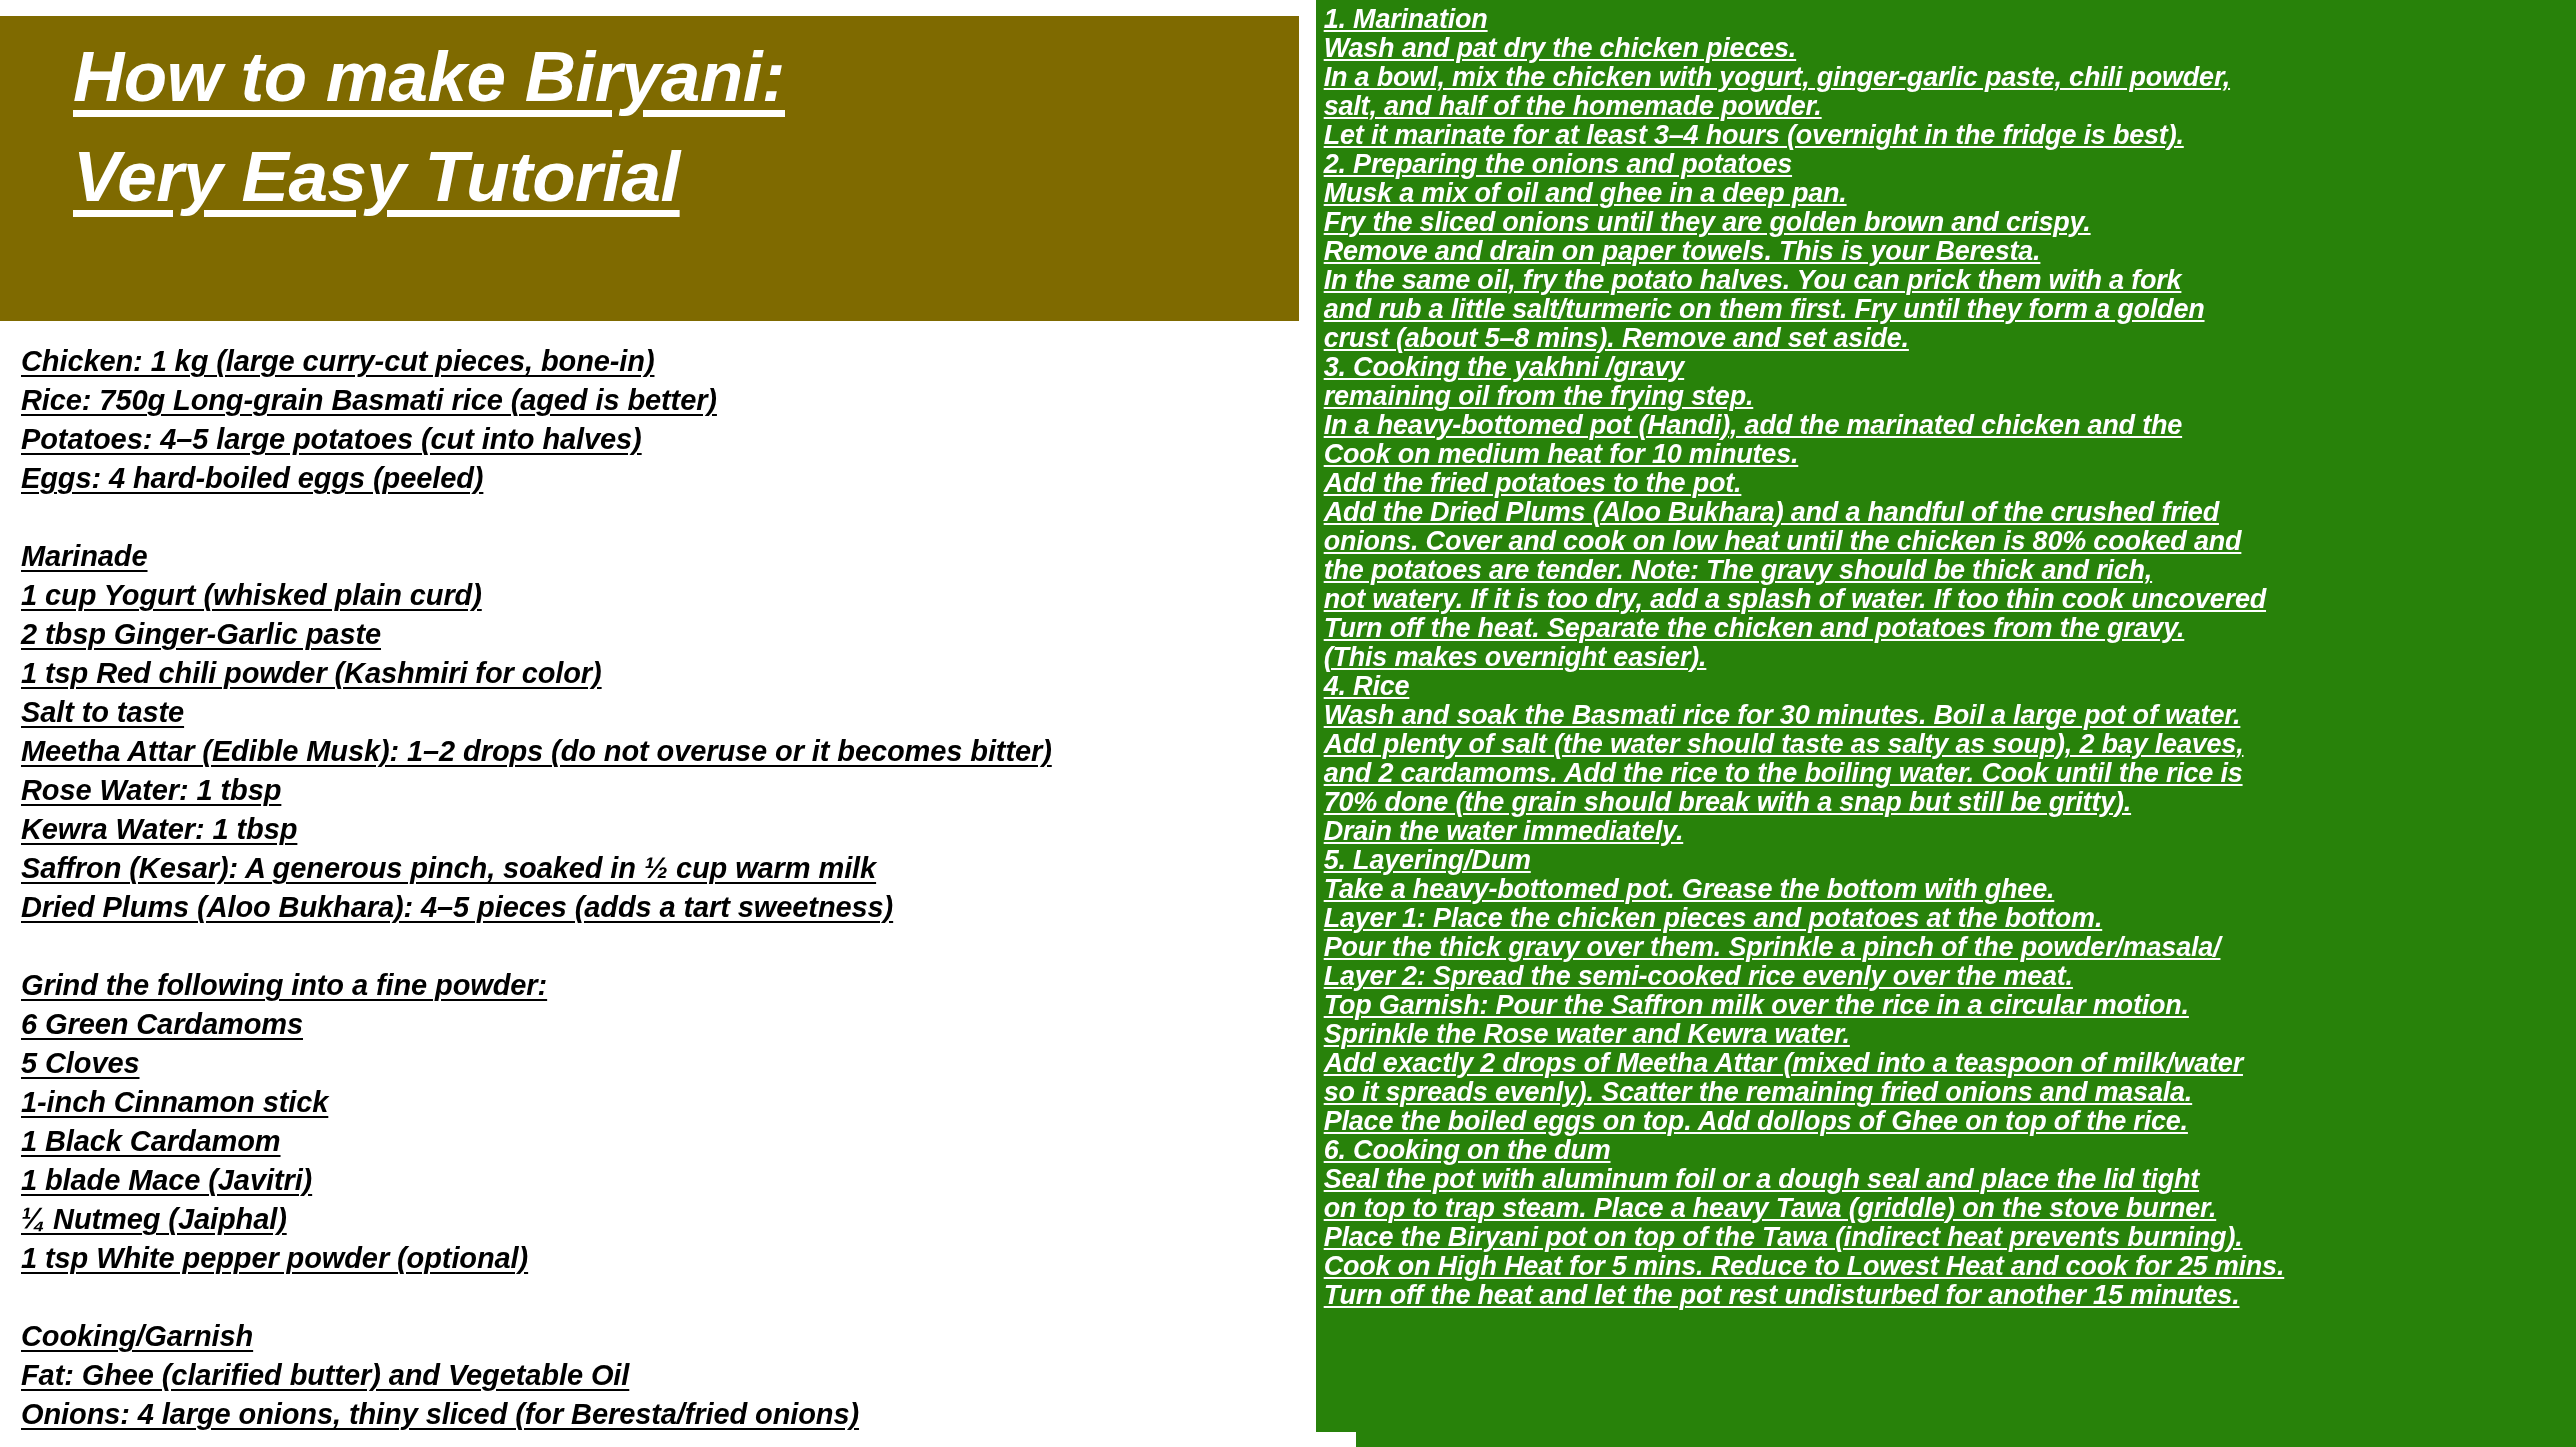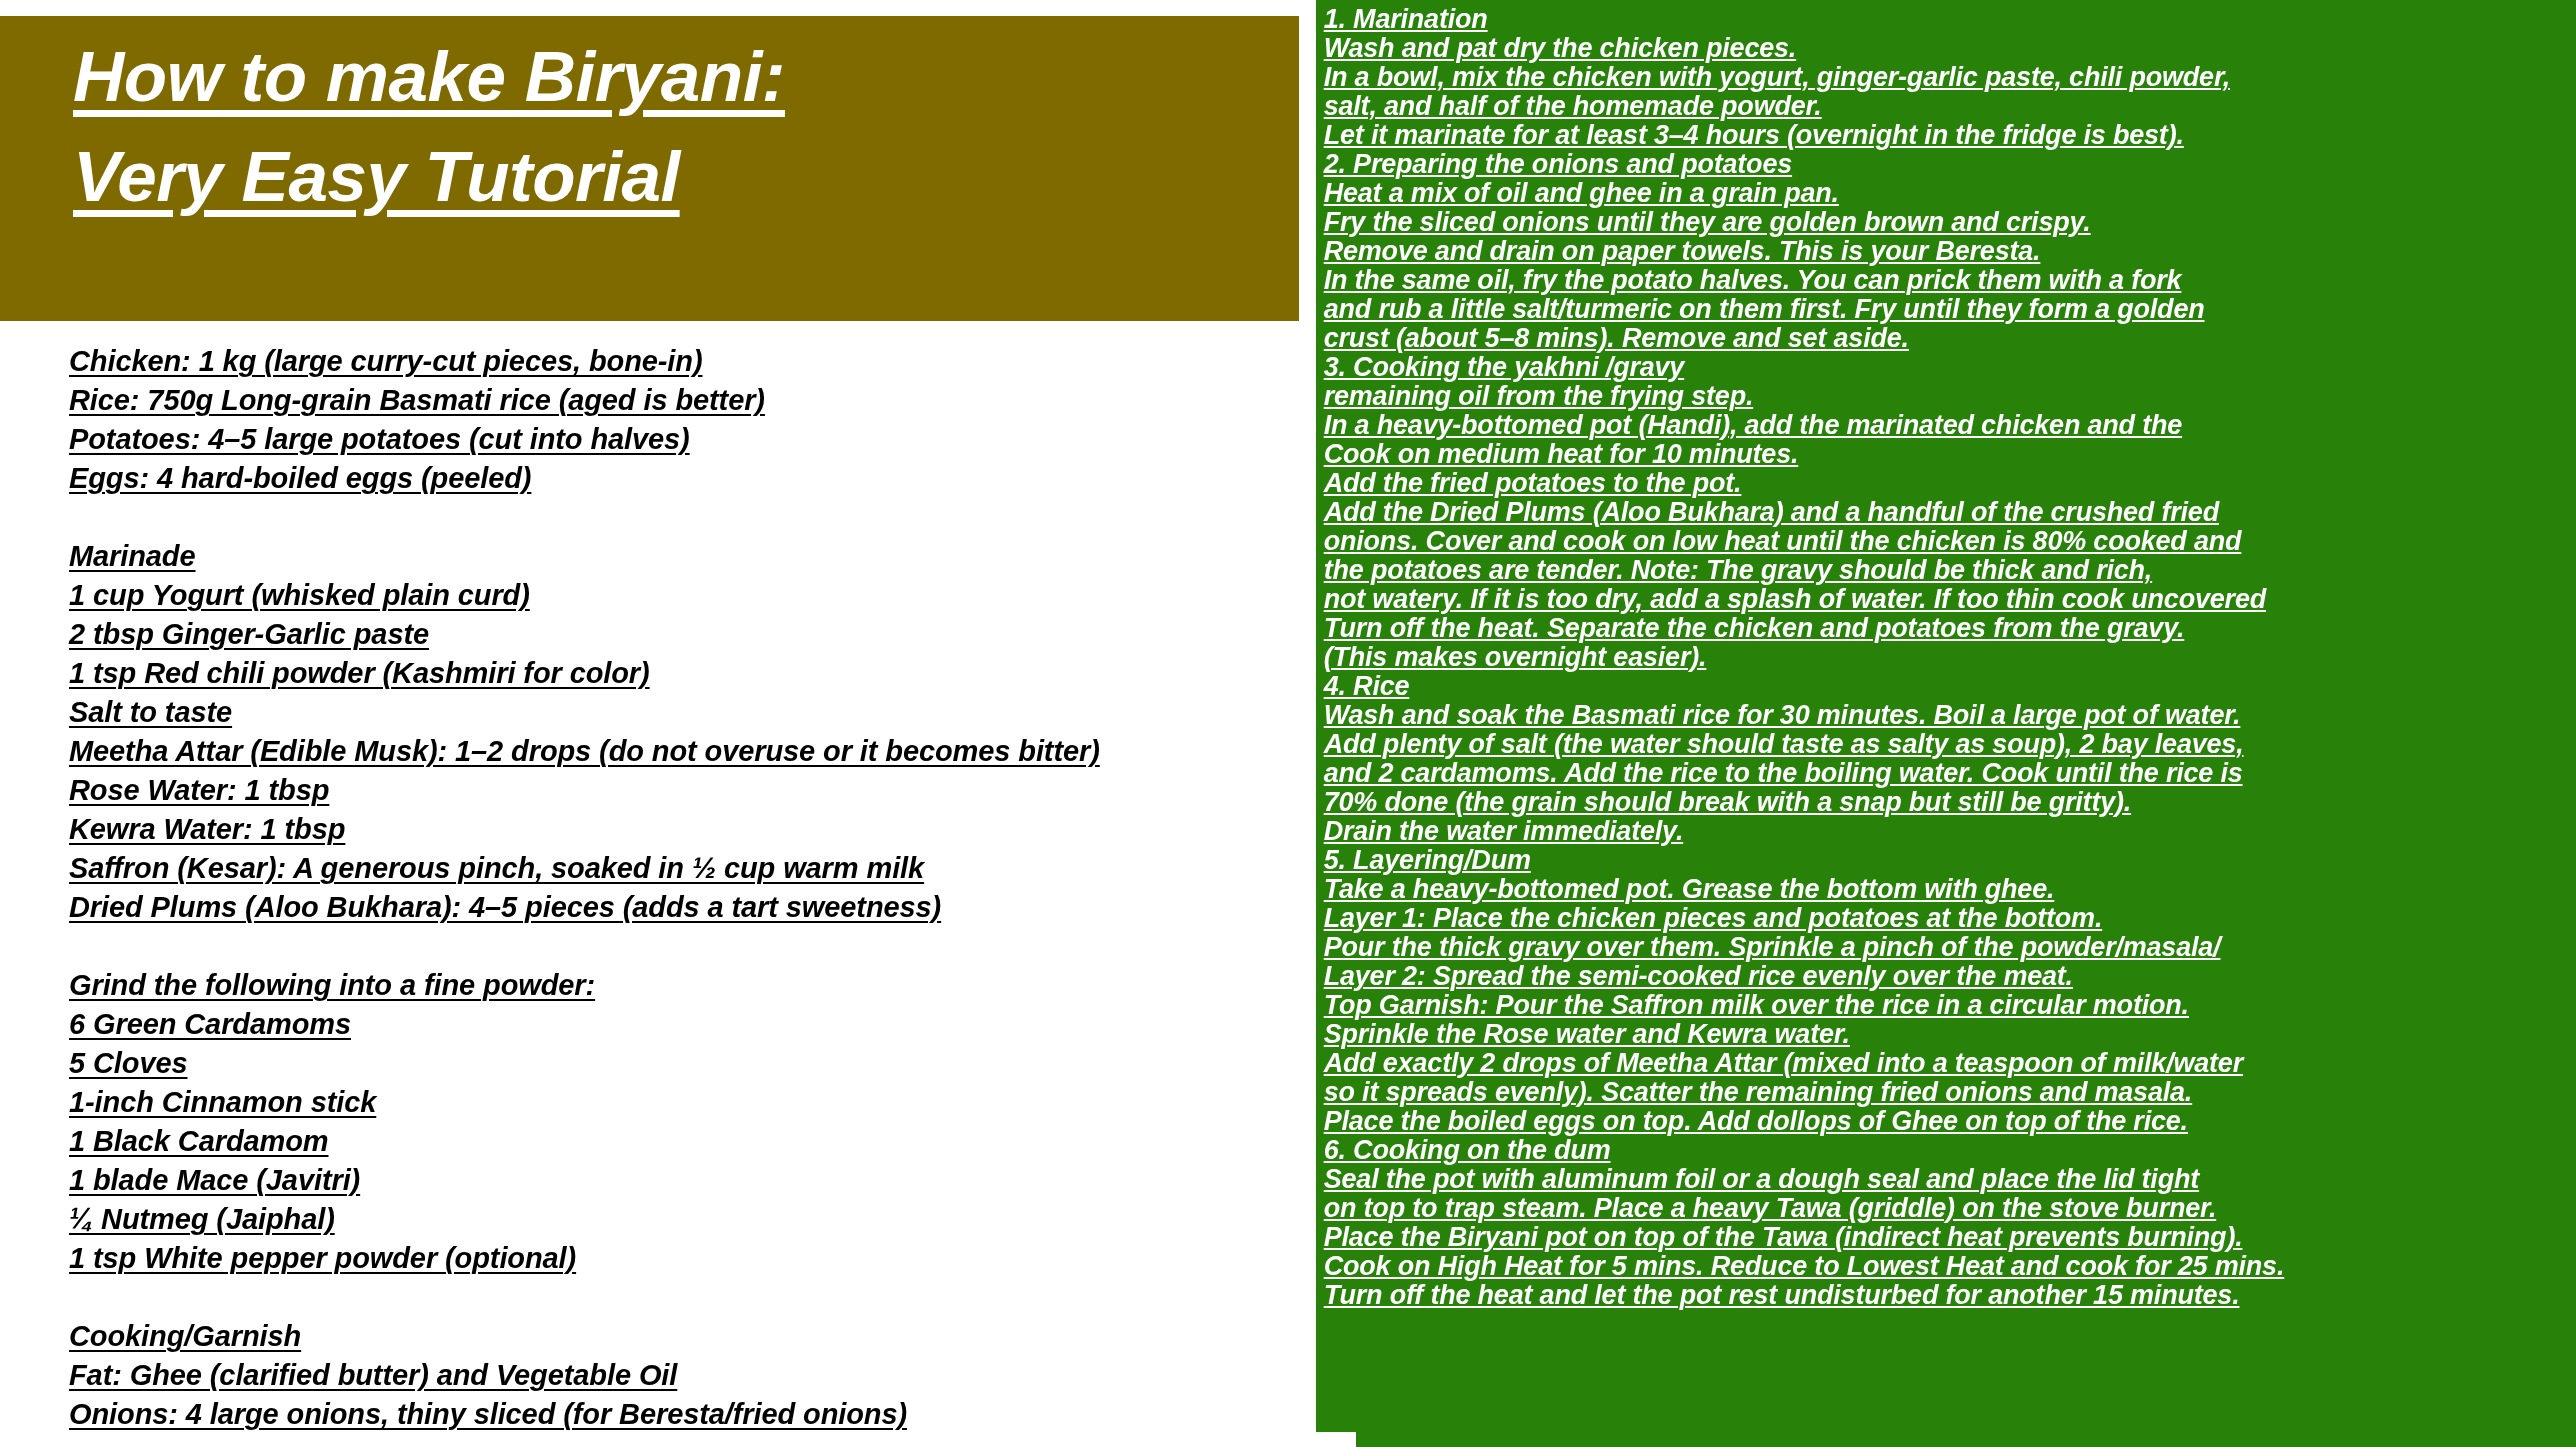--- a/index.html
+++ b/index.html
@@ -61,21 +61,20 @@
     margin-top: 28px;
   }
 
   .ing-block {
     position: absolute;
     left: 0;
     top: 305px;
     width: 1299px;
     padding: 21px 0 0 21px;
     box-sizing: border-box;
-    margin-left: 48px;
   }
   .ing-line {
     display: block;
     color: #000000;
     font-weight: bold;
     font-style: italic;
     font-size: 29px;
     line-height: 39px;
     letter-spacing: -0.1px;
     white-space: nowrap;
@@ -172,21 +171,21 @@
   </div>
 
   <div class="right-col">
     <div id="steps-list">
         <span class="step-line"><span class="u">1. Marination</span></span>
         <span class="step-line"><span class="u">Wash and pat dry the chicken pieces.</span></span>
         <span class="step-line"><span class="u">In a bowl, mix the chicken with yogurt, ginger-garlic paste, chili powder,</span></span>
         <span class="step-line"><span class="u">salt, and half of the homemade powder.</span></span>
         <span class="step-line"><span class="u">Let it marinate for at least 3–4 hours (overnight in the fridge is best).</span></span>
         <span class="step-line"><span class="u">2. Preparing the onions and potatoes</span></span>
-        <span class="step-line"><span class="u">Heat a mix of oil and ghee in a grain pan.</span></span>
+        <span class="step-line"><span class="u">Musk a mix of oil and ghee in a deep pan.</span></span>
         <span class="step-line"><span class="u">Fry the sliced onions until they are golden brown and crispy.</span></span>
         <span class="step-line"><span class="u">Remove and drain on paper towels. This is your Beresta.</span></span>
         <span class="step-line"><span class="u">In the same oil, fry the potato halves. You can prick them with a fork</span></span>
         <span class="step-line"><span class="u">and rub a little salt/turmeric on them first. Fry until they form a golden</span></span>
         <span class="step-line"><span class="u">crust (about 5–8 mins). Remove and set aside.</span></span>
         <span class="step-line"><span class="u">3. Cooking the yakhni /gravy</span></span>
         <span class="step-line"><span class="u">remaining oil from the frying step.</span></span>
         <span class="step-line"><span class="u">In a heavy-bottomed pot (Handi), add the marinated chicken and the</span></span>
         <span class="step-line"><span class="u">Cook on medium heat for 10 minutes.</span></span>
         <span class="step-line"><span class="u">Add the fried potatoes to the pot.</span></span>

